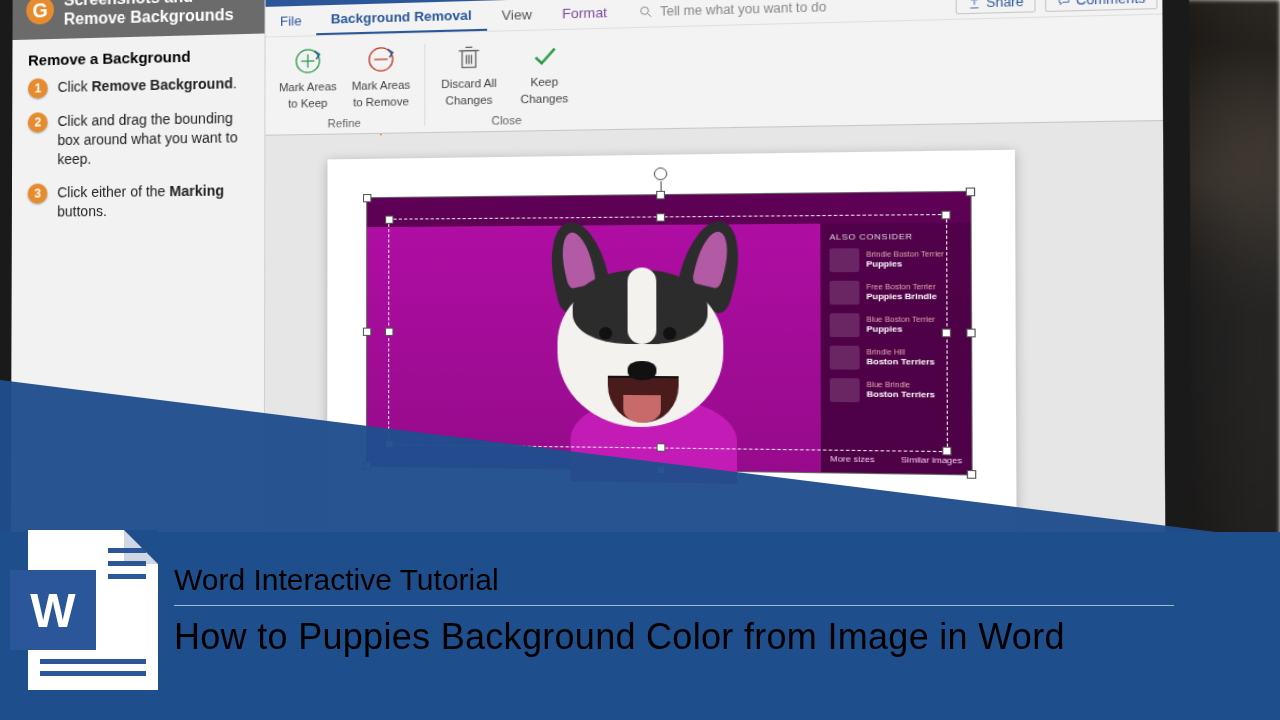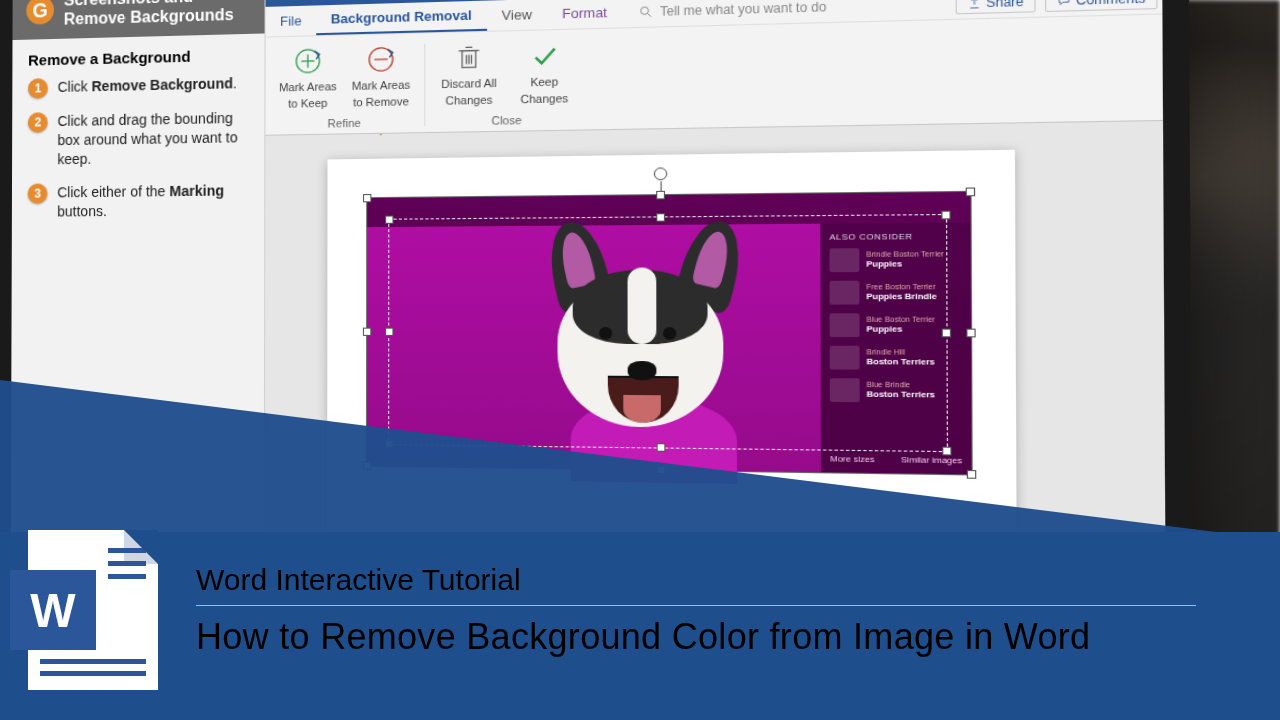--- a/index.html
+++ b/index.html
@@ -215,21 +215,21 @@
   .doc-icon::before { content:""; position:absolute; right:0; top:0; width:34px;height:34px; background:#cfd6e4;}
   .doc-icon::after { content:""; position:absolute; right:0; top:0; border-top:34px solid #1f4e8c; border-left:34px solid transparent;}
   .doc-icon .w-badge {
     position:absolute; left:-18px; top:40px; width:86px; height:80px; background:#2b579a;
     display:flex;align-items:center;justify-content:center;color:#fff;font-size:48px;font-weight:700;font-family:"Segoe UI",Arial,sans-serif;
   }
   .doc-icon .lines { position:absolute; right:12px; top:18px; width:38px;}
   .doc-icon .lines span{ display:block; height:5px; background:#2b579a; margin-bottom:8px;}
   .doc-icon .lines2 { position:absolute; left:12px; right:12px; bottom:14px;}
   .doc-icon .lines2 span{ display:block; height:5px; background:#2b579a; margin-top:7px;}
-  .banner-text { margin-left: 38px; }
+  .banner-text { margin-left: 16px; }
   .banner-text .t1 { font-size: 30px; font-weight:400; margin-bottom: 8px;}
   .banner-text .divider { height:1px; width: 1000px; background: rgba(255,255,255,0.6); margin:6px 0 10px;}
   .banner-text .t2 { font-size: 36px; font-weight:400; letter-spacing:0.3px;}
 
   svg { stroke: currentColor; fill: none; stroke-width: 1.6; }
 </style>
 </head>
 <body>
 
 <div class="backdrop"></div>
@@ -457,15 +457,15 @@
       </div>
     <div class="w-badge">W</div>
     <div class="lines2">
         <span></span>
         <span></span>
       </div>
   </div>
   <div class="banner-text">
     <div class="t1">Word Interactive Tutorial</div>
     <div class="divider"></div>
-    <div class="t2">How to Remove Background Color from Image in Word</div>
+    <div class="t2">How to Puppies Background Color from Image in Word</div>
   </div>
 </div>
 
 </body></html>

